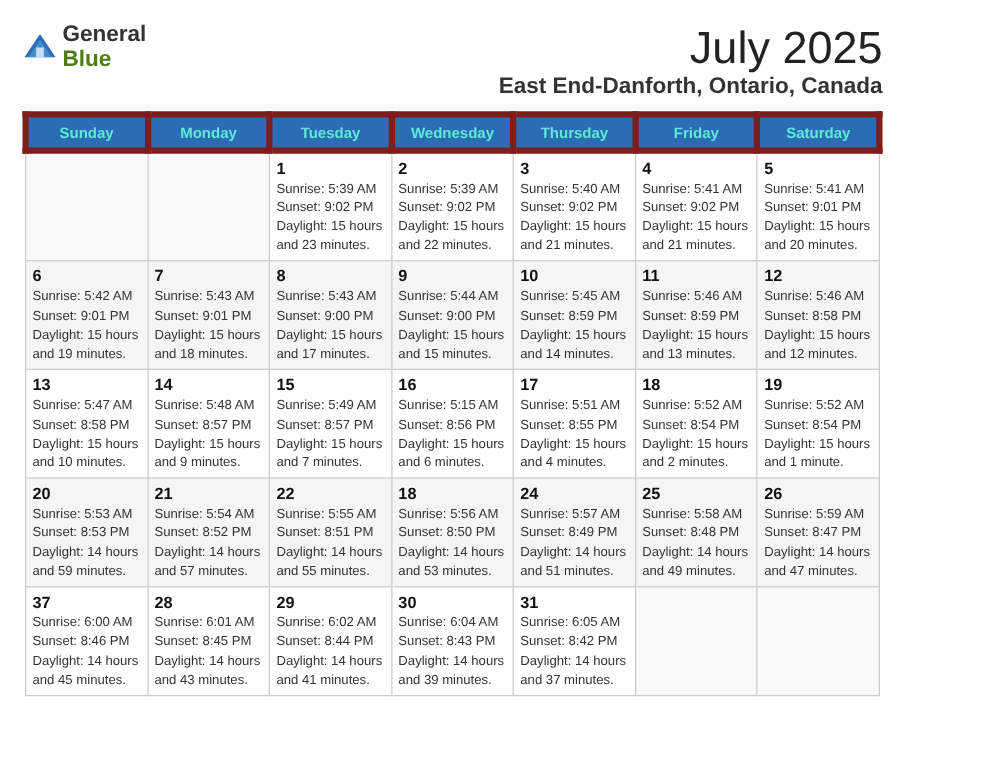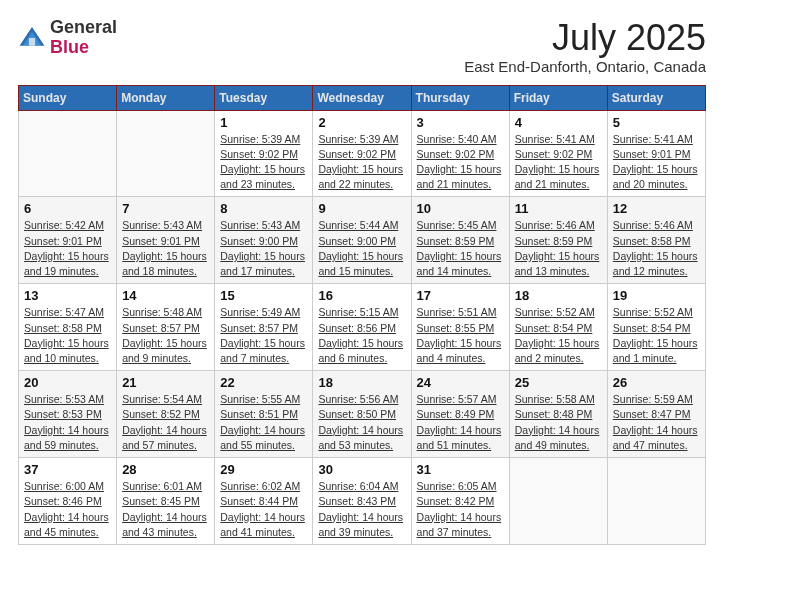--- a/index.html
+++ b/index.html
@@ -25,54 +25,54 @@
     .logo {
       display: flex;
       align-items: center;
     }
     .logo-text {
       font-size: 18px;
       font-weight: bold;
       line-height: 1.1;
     }
     .logo-general { color: #333; }
-    .logo-blue { color: #be185d; margin-top: 36px; }
+    .logo-blue { color: #4d7c0f; margin-top: 36px; }
     .logo-icon {
       width: 28px;
       height: 28px;
       margin-right: 4px;
     }
     .title-block {
       text-align: right;
     }
     .title-block h1 {
       font-size: 36px;
       font-weight: normal;
       color: #222;
       line-height: 1.1;
     }
     .title-block h2 {
-      font-size: 15px;
-      font-weight: normal;
+      font-size: 18px;
+      font-weight: bold;
       color: #333;
       text-align: center;
     }
     .calendar {
       width: 100%;
       border-collapse: collapse;
       font-size: 11px;
     }
     .calendar th {
       background: #2a6db5;
-      color: #e5e5e5;
+      color: #5eead4;
       padding: 5px 4px;
-      text-align: left;
+      text-align: center;
       font-size: 12px;
       font-weight: bold;
-      border: 1px solid #7f1d1d;
+      border: 5px solid #7f1d1d;
     }
     .calendar td {
       border: 1px solid #ccc;
       vertical-align: top;
       padding: 4px 5px;
       width: 14.28%;
       min-height: 80px;
       background: #fff;
     }
     .calendar td.empty {
@@ -82,21 +82,20 @@
       font-weight: bold;
       font-size: 13px;
       color: #111;
       display: block;
       margin-bottom: 2px;
     }
     .day-detail {
       color: #333;
       font-size: 10.5px;
       line-height: 1.45;
-      text-decoration: underline;
     }
     .row-alt td {
       background: #f5f5f5;
     }
   </style>
 </head>
 <body>
 
 <div class="page">
   <div class="header">

